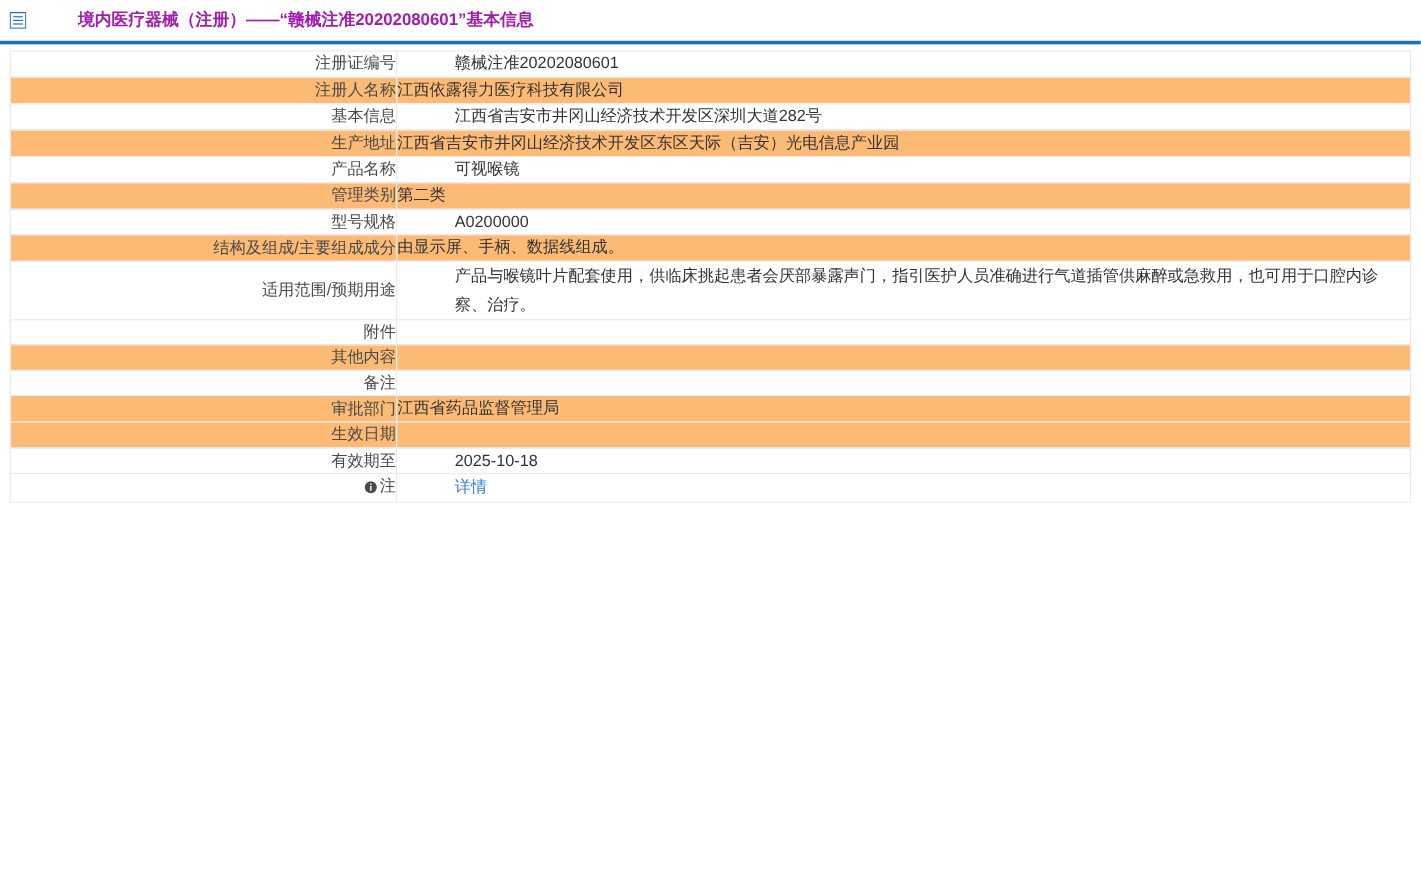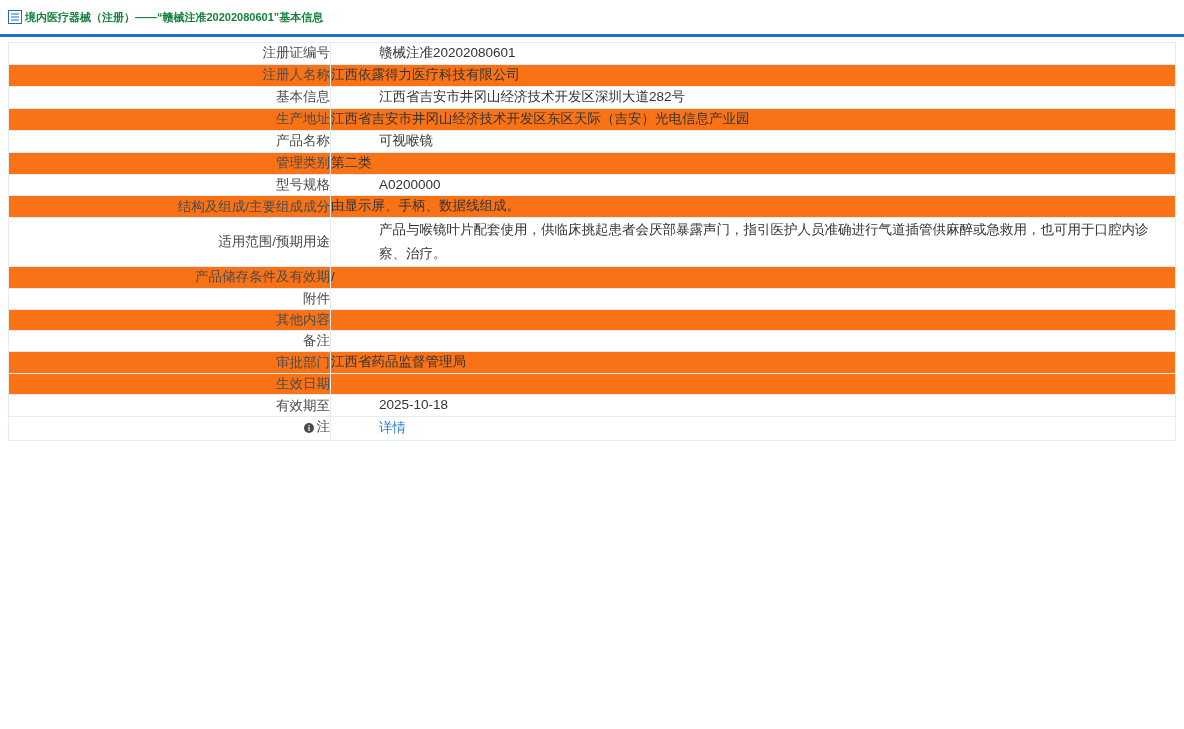--- a/index.html
+++ b/index.html
@@ -32,25 +32,26 @@
   .header-icon {
     width: 14px;
     height: 14px;
     margin-right: 3px;
     position: relative;
     flex: 0 0 auto;
     display: inline-block;
   }
   .header-icon svg { display: block; }
   .header-title {
-    font-size: 11px;
+    font-size: 14px;
     font-weight: bold;
-    color: #15803d;
+    color: #a21caf;
     letter-spacing: 0px;
     white-space: nowrap;
+    margin-left: 40px;
   }
   .header-rule {
     height: 3px;
     background: #1f6fbf;
     width: 1184px;
   }
   
   table.info {
     width: 1168px;
     margin: 5px 8px 0 8px;
@@ -72,21 +73,21 @@
     box-sizing: border-box;
   }
   td.value {
     padding: 9px 10px 9px 8px;
     color: #333333;
     font-size: 13.5px;
     line-height: 1.55;
     box-sizing: border-box;
     word-break: break-all;
   }
-  tr.alt td { background: #f97316; }
+  tr.alt td { background: #fdba74; }
   tr.plain td { background: #ffffff; padding-left: 48px; }
   td.value a.detail-link {
     color: #2f7fd1;
     text-decoration: none;
     cursor: pointer;
   }
   .label-with-icon {
     display: inline-flex;
     align-items: center;
     justify-content: flex-end;
@@ -161,24 +162,20 @@
       <tr class="alt">
         <td class="label">结构及组成/主要组成成分</td>
         <td class="value">由显示屏、手柄、数据线组成。</td>
       </tr>
 
       <tr class="plain tall">
         <td class="label">适用范围/预期用途</td>
         <td class="value">产品与喉镜叶片配套使用，供临床挑起患者会厌部暴露声门，指引医护人员准确进行气道插管供麻醉或急救用，也可用于口腔内诊察、治疗。</td>
       </tr>
 
-      <tr class="alt">
-        <td class="label">产品储存条件及有效期</td>
-        <td class="value">/</td>
-      </tr>
 
       <tr class="plain">
         <td class="label">附件</td>
         <td class="value"></td>
       </tr>
 
       <tr class="alt">
         <td class="label">其他内容</td>
         <td class="value"></td>
       </tr>

